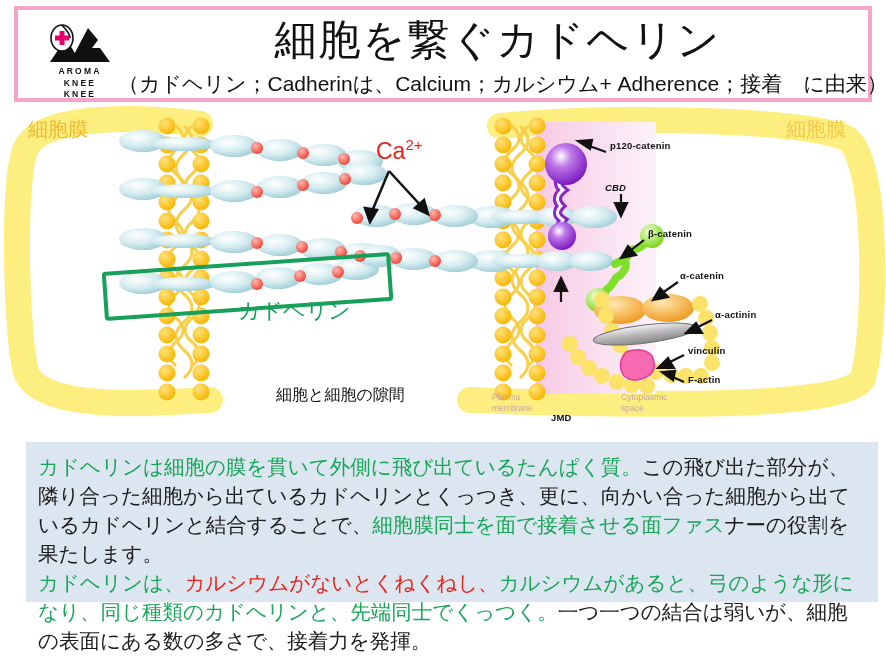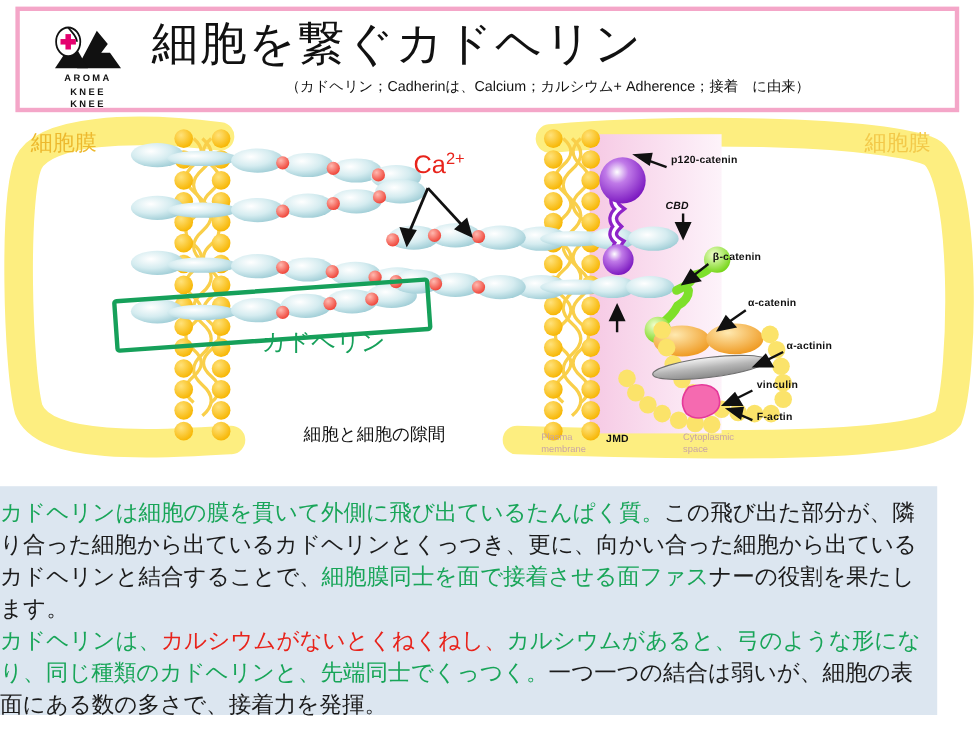--- a/index.html
+++ b/index.html
@@ -6,25 +6,25 @@
   body{width:886px;height:663px;position:relative;overflow:hidden;
        font-family:"Liberation Sans","DejaVu Sans",sans-serif;}
 
   
   #header{position:absolute;left:14px;top:6px;width:858px;height:96px;
           border:4px solid #f4a6c8;background:#fff;box-sizing:border-box;}
   #logo{position:absolute;left:14px;top:6px;width:96px;height:84px;}
   #logo .mark{position:absolute;left:8px;top:2px;width:80px;height:48px;}
   #logo .lines{position:absolute;left:0;top:50px;width:96px;text-align:center;
        font-size:8.5px;letter-spacing:2.2px;color:#111;line-height:11.5px;font-weight:700;}
-  #title{position:absolute;left:120px;top:4px;width:720px;
+  #title{position:absolute;left:120px;top:4px;width:720px;text-align:center;
       font-size:42px;letter-spacing:2px;color:#111;font-weight:400;line-height:52px;
       white-space:nowrap;}
   #subtitle{position:absolute;left:100px;top:60px;width:760px;text-align:center;
-      font-size:13px;color:#111;white-space:nowrap;}
+      font-size:21px;color:#111;white-space:nowrap;}
 
   
   #diagram{position:absolute;left:0;top:104px;width:886px;height:334px;background:#fff;
            overflow:hidden;}
   #diagram svg{position:absolute;left:0;top:0;}
 
   .jp-label{position:absolute;font-size:20px;white-space:nowrap;}
   #memb-left{left:28px;top:12px;color:#edb92e;}
   #memb-right{left:786px;top:12px;color:#f3c949;}
   #cad-label{left:238px;top:192px;color:#16a05a;font-size:22px;text-align:center;}
@@ -34,29 +34,29 @@
 
   .en-label{position:absolute;font-size:9.5px;font-weight:700;color:#111;
             white-space:nowrap;letter-spacing:0.2px;}
   #lbl-p120{left:610px;top:36px;}
   #lbl-cbd{left:605px;top:78px;font-style:italic;}
   #lbl-beta{left:648px;top:124px;}
   #lbl-alphacat{left:680px;top:166px;}
   #lbl-actinin{left:715px;top:205px;}
   #lbl-vinculin{left:688px;top:241px;}
   #lbl-factin{left:688px;top:270px;}
-  #lbl-jmd{left:551px;top:290px;}
+  #lbl-jmd{left:551px;top:308px;}
   .faint{position:absolute;font-size:8.5px;font-weight:400;white-space:nowrap;
          text-align:left;line-height:11px;}
   #lbl-plasma{left:492px;top:288px;color:#c9a5a5;}
   #lbl-cyto{left:621px;top:288px;color:#c9a5a5;}
 
   
-  #panel{position:absolute;left:0;top:442px;width:852px;height:208px;
-         background:#dce6f0;box-sizing:border-box;padding:10px 10px 0 0;}
+  #panel{position:absolute;left:26px;top:442px;width:852px;height:160px;
+         background:#dce6f0;box-sizing:border-box;padding:10px 10px 0 12px;}
   #panel p{margin:0;font-size:20.5px;line-height:29px;color:#1b1b1b;
            letter-spacing:0px;}
   .g{color:#18a558;}
   .r{color:#e8231b;}
 </style>
 </head>
 <body>
 
 <div id="header">
 

